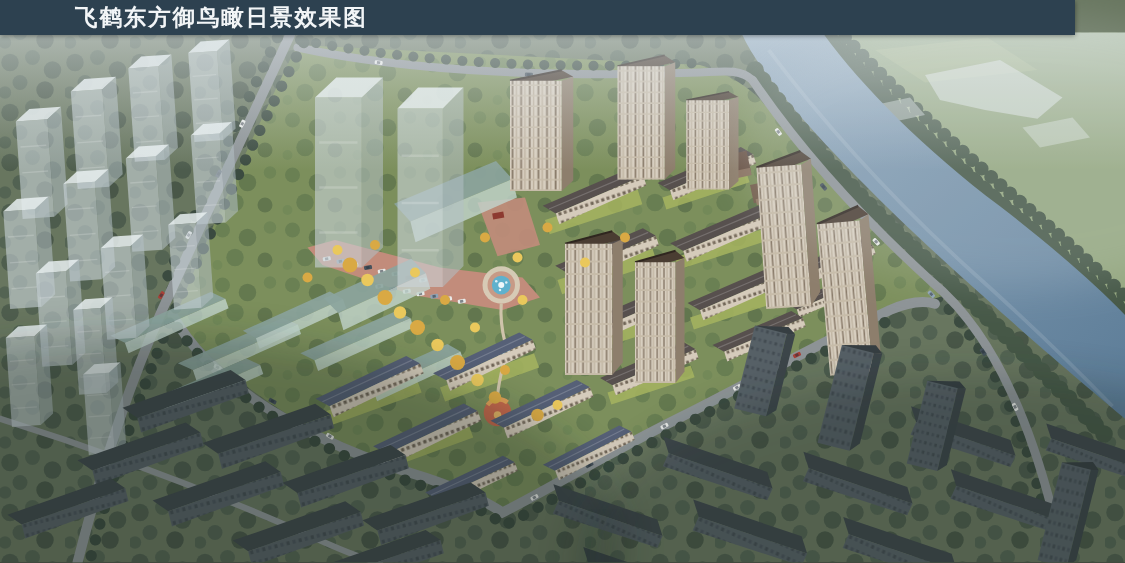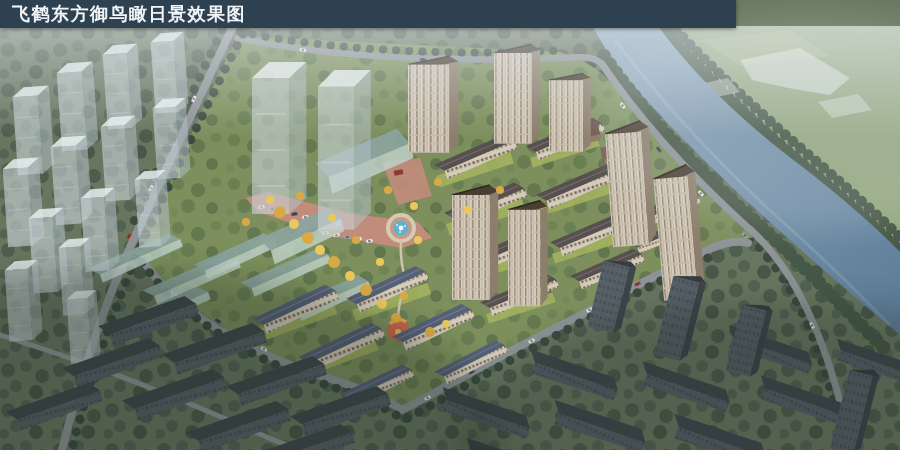--- a/index.html
+++ b/index.html
@@ -1,21 +1,21 @@
 <!DOCTYPE html>
 <html style="--title-bar-bg: #2d4150; --title-text: #f2f5f7; --water-light: #8ea6ba; --water-deep: #5d7d98; --far-bank-field: #93a67e; --forest-base: #68765f; --site-ground: #7c8f5c; --lawn: #a6b45f; --golden-tree-1: #d9a944; --golden-tree-2: #eac85c; --facade-beige: #d8cfc0; --roof-umber: #57504e; --roof-slate: #566077; --glass-ghost: #ccd6da; --road: #8d9396; --plaza: #c28c7b; --pool-water: #5fb1cd; --context-dark: #566066; --haze: #e6edf2;"><head>
 <meta charset="utf-8">
 <style>
   html,body{margin:0;padding:0;background:#222;}
   #stage{position:relative;width:900px;height:450px;overflow:hidden;
          font-family:"DejaVu Sans","Liberation Sans",sans-serif;background:var(--forest-base,#68765f);}
   #scene{position:absolute;top:0;left:0;}
-  .title-bar{position:absolute;top:0;left:0;width:736px;height:28px;
+  .title-bar{position:absolute;top:0;left:0;width:812px;height:28px;
              background:var(--title-bar-bg,#2d4150);display:flex;align-items:center;
-             box-shadow:0 1px 4px rgba(0,0,0,.45);z-index:5;}
+             box-shadow:0 1px 4px rgba(0,0,0,.45);z-index:5;padding-left:48px;}
   .title-bar span{color:var(--title-text,#f2f5f7);font-size:18px;font-weight:bold;
                   letter-spacing:1.5px;padding-left:12px;white-space:nowrap;}
   .field{fill:var(--far-bank-field,#93a67e);}
   .site{fill:var(--site-ground,#7c8f5c);}
   .road{fill:none;stroke:var(--road,#8d9396);stroke-linecap:round;}
   .treerow{fill:none;stroke:#3b4b40;stroke-linecap:round;stroke-dasharray:0.1 13;}
   .treerow2{fill:none;stroke:#465847;stroke-linecap:round;stroke-dasharray:0.1 10;}
   .lawn{fill:var(--lawn,#a6b45f);opacity:.85;}
   .gold1{fill:var(--golden-tree-1,#d9a944);}
   .gold2{fill:var(--golden-tree-2,#eac85c);}

